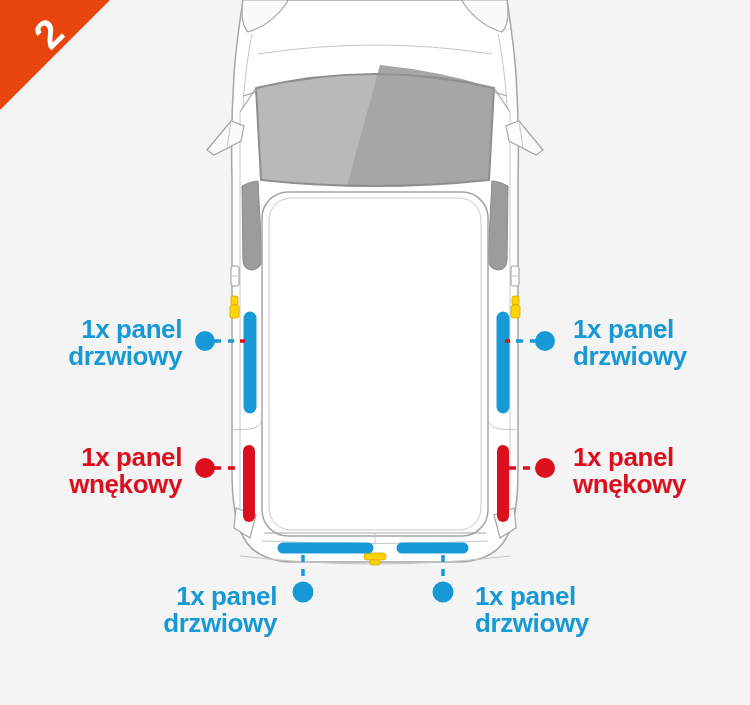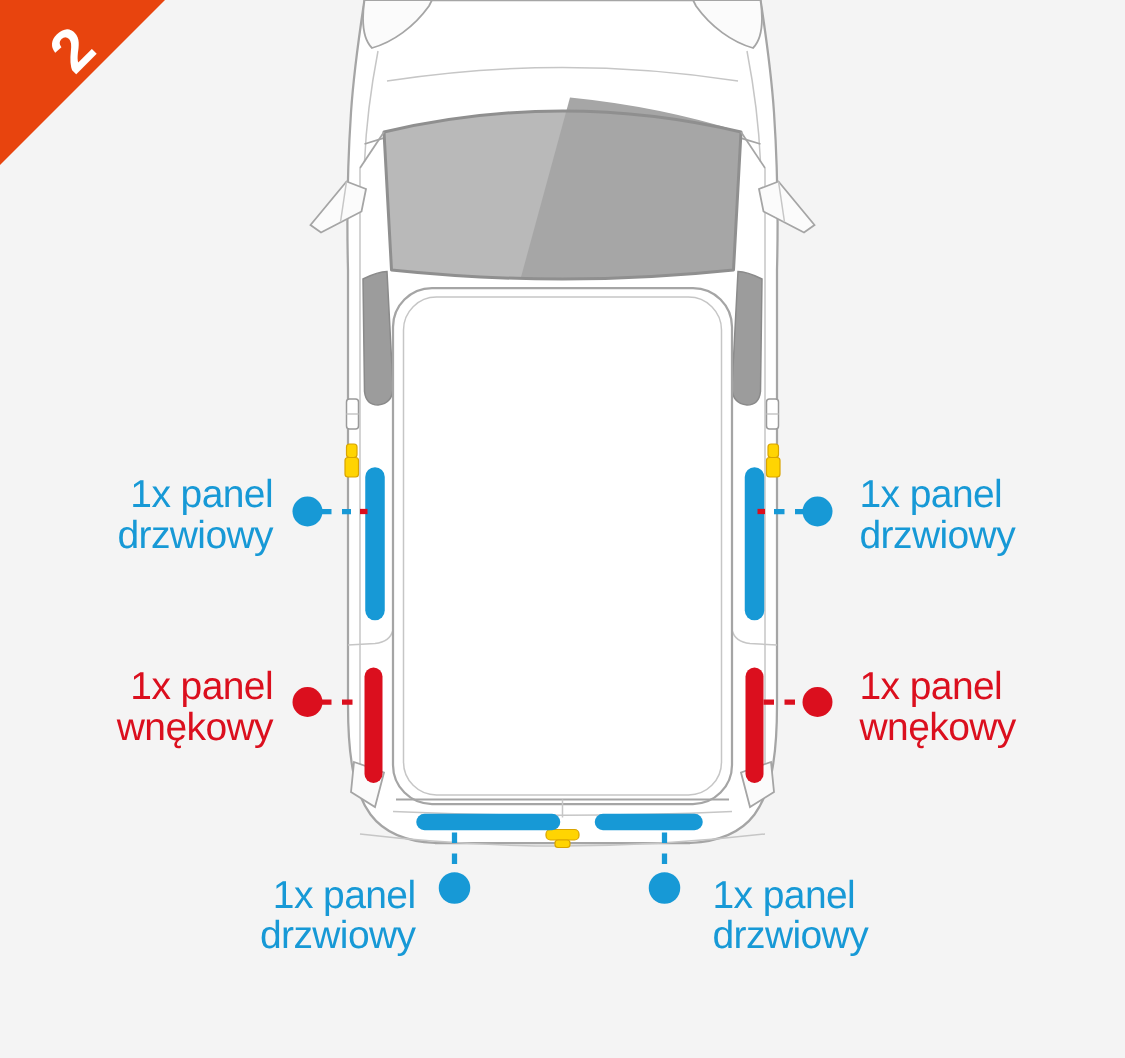--- a/index.html
+++ b/index.html
@@ -25,21 +25,21 @@
   .barB{stroke:var(--blue,#1799d6);stroke-linecap:round;fill:none;}
   .barR{stroke:var(--red,#db0f1e);stroke-linecap:round;fill:none;}
   .dashB{stroke:var(--blue,#1799d6);stroke-width:3.5;stroke-dasharray:7 7;fill:none;}
   .dashR{stroke:var(--red,#db0f1e);stroke-width:3.5;stroke-dasharray:7 7;fill:none;}
   .tickR{stroke:var(--red,#db0f1e);stroke-width:3.5;fill:none;}
   .dotB{fill:var(--blue,#1799d6);}
   .dotR{fill:var(--red,#db0f1e);}
   
   .lbl{
     position:absolute;
-    font-weight:400;
+    font-weight:700;
     font-size:26px;
     line-height:27px;
     letter-spacing:-0.4px;
     white-space:nowrap;
   }
   .lbl-blue{color:var(--blue,#1799d6);}
   .lbl-red{color:var(--red,#db0f1e);}
   .align-r{text-align:right;}
   .align-l{text-align:left;}
   

